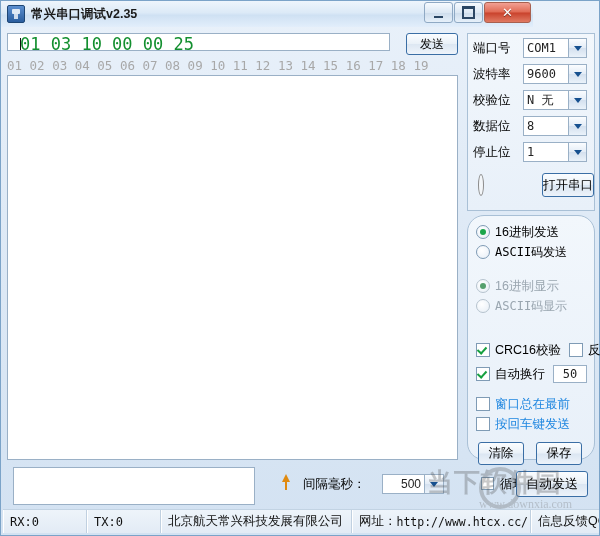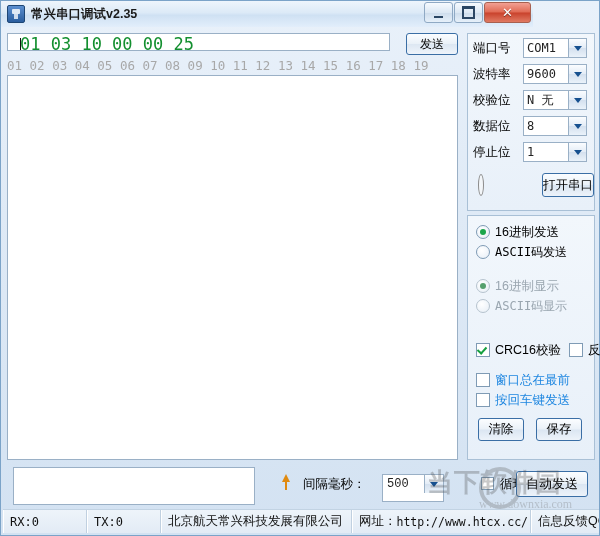--- a/index.html
+++ b/index.html
@@ -89,21 +89,21 @@
     background:#fff;border:1px solid #9ab0c6;box-sizing:border-box;
   }
 
   
   .panel{
     position:absolute;
     background:linear-gradient(180deg,#f2f7fc,#e8f0f9);
     border:1px solid #a9c0d6;box-sizing:border-box;
   }
   #panel-serial{left:466px;top:32px;width:128px;height:178px;}
-  #panel-opts{left:466px;top:214px;width:128px;height:245px;}
+  #panel-opts{left:466px;top:214px;width:128px;height:245px;border-radius:17px;}
 
   .frow{display:flex;align-items:center;height:24px;margin:2px 0 0 5px;}
   .flabel{width:50px;font-size:12.5px;color:#000;white-space:nowrap;}
   .combo{
     position:relative;width:64px;height:20px;box-sizing:border-box;
     background:#fff;border:1px solid #9ab0c6;
     font-family:"DejaVu Sans Mono","Liberation Mono",monospace;
     font-size:12px;color:#222;line-height:18px;padding-left:3px;
     white-space:nowrap;overflow:hidden;
   }
@@ -168,24 +168,24 @@
     position:absolute;left:12px;top:4px;width:242px;height:38px;
     background:#fff;border:1px solid #9ab0c6;box-sizing:border-box;
   }
   .uparrow{
     position:absolute;left:281px;top:11px;width:0;height:0;
     border-left:4px solid transparent;border-right:4px solid transparent;
     border-bottom:8px solid #e08a10;
   }
   .uparrow-stem{position:absolute;left:284px;top:18px;width:2px;height:9px;background:#e08a10;}
   .blabel{position:absolute;top:13px;font-size:12.5px;color:#000;white-space:nowrap;}
-  .bcombo{position:absolute;top:11px;width:62px;height:28px;box-sizing:border-box;
+  .bcombo{position:absolute;top:11px;width:62px;height:20px;box-sizing:border-box;
     background:#fff;border:1px solid #9ab0c6;
-    font-family:Liberation Mono, monospace;font-size:12px;
-    color:#222;line-height:18px;padding-left:4px;}
+    font-family:Liberation Sans, sans-serif;font-size:12px;
+    color:#222;line-height:18px;padding-left:18px;}
   .bcombo .arrowbox{position:absolute;right:0;top:0;width:18px;height:18px;
     background:linear-gradient(180deg,#fbfdff,#e3ecf6 50%,#d4e0ee 51%,#eaf2fa);
     border-left:1px solid #9ab0c6;display:flex;align-items:center;justify-content:center;}
   .bchk{position:absolute;left:480px;top:14px;width:13px;height:13px;
     border:1px solid #7f9bb5;background:#fff;box-sizing:border-box;}
   .auto-btn{
     position:absolute;left:515px;top:8px;width:72px;height:26px;
     border:1px solid #3a6ea5;border-radius:3px;box-sizing:border-box;
     background:linear-gradient(180deg,#fbfdff,#eaf1f8 48%,#dbe6f2 52%,#edf3fa);
     font-size:13px;color:#000;display:flex;align-items:center;justify-content:center;
@@ -304,20 +304,25 @@
       <span class="olabel dis mono">ASCII码显示</span>
     </div>
 
     <div class="orow" style="margin-top:24px">
       <span class="chk on"></span>
       <span class="olabel">CRC16校验</span>
       <span class="chk" style="margin-left:8px"></span>
       <span class="olabel">反</span>
     </div>
 
+    <div class="orow" style="margin-top:4px">
+      <span class="chk on"></span>
+      <span class="olabel">自动换行</span>
+      <span class="smallbox">50</span>
+    </div>
 
     <div class="orow" style="margin-top:10px">
       <span class="chk"></span>
       <span class="olabel blue">窗口总在最前</span>
     </div>
     <div class="orow">
       <span class="chk"></span>
       <span class="olabel blue">按回车键发送</span>
     </div>
 

